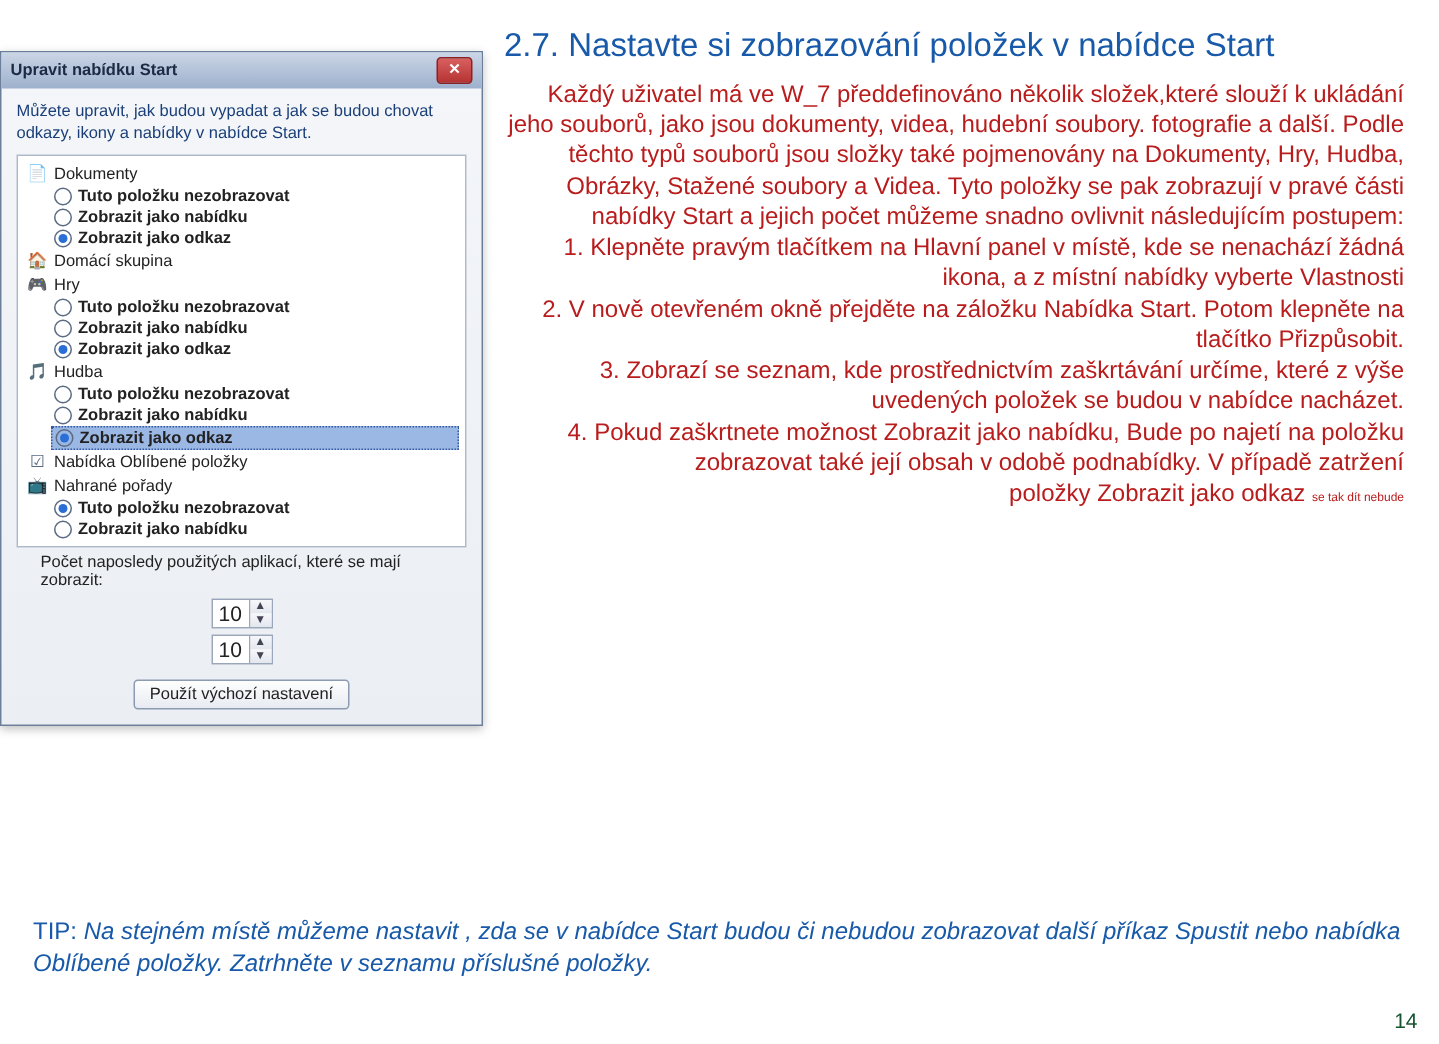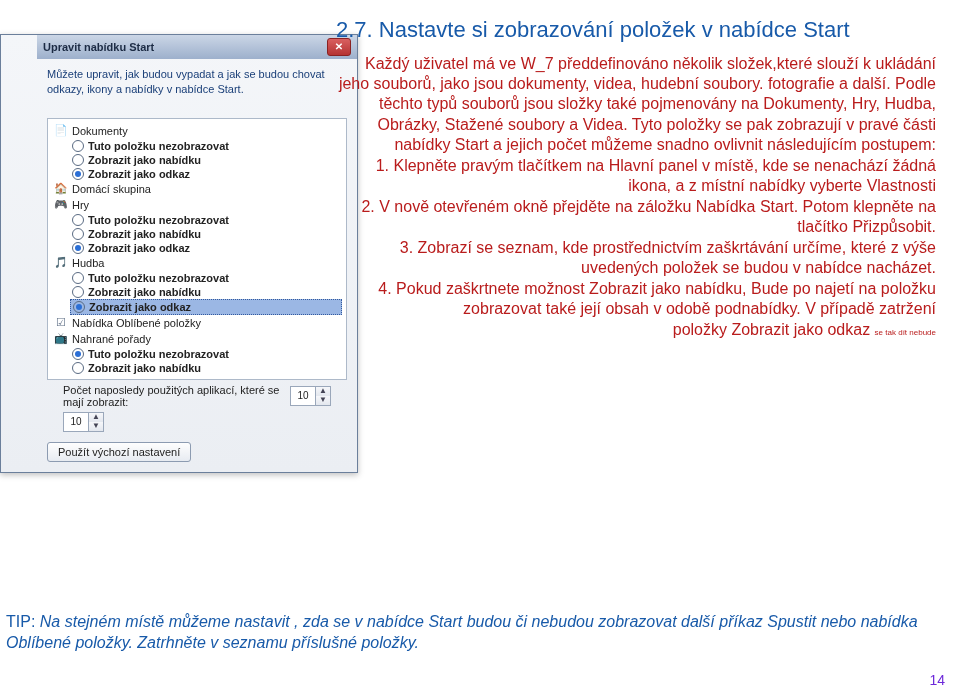--- a/index.html
+++ b/index.html
@@ -22,21 +22,20 @@
   .dialog {
     position: absolute;
     left: 0;
     top: 34px;
     width: 320px;
     background: linear-gradient(#f4f6f9, #ebeef3);
     border: 1px solid #6b7f9b;
     box-shadow: 0 2px 6px rgba(0,0,0,0.25);
     font-size: 11px;
     color: #222;
-    padding-left: 36px;
   }
   .dialog-titlebar {
     height: 24px;
     background: linear-gradient(#cbd6e6, #9db0cc);
     display: flex;
     align-items: center;
     justify-content: space-between;
     padding: 0 6px;
     color: #1c2b44;
     font-weight: bold;
@@ -52,21 +51,21 @@
     color: #fff;
     font-size: 10px;
     line-height: 1;
   }
   .dialog-body {
     padding: 8px 10px 10px 10px;
   }
   .dialog-desc {
     color: #1a3f78;
     line-height: 1.35;
-    margin-bottom: 21px;
+    margin-bottom: 6px;
   }
   .tree {
     background: #fff;
     border: 1px solid #adb9c9;
     padding: 4px 4px;
     height: 252px;
     overflow: hidden;
   }
   .tree-item {
     display: flex;
@@ -108,54 +107,56 @@
   .section-label {
     margin: 8px 0 4px 0;
     color: #1a3f78;
   }
   .count-row {
     display: flex;
     align-items: center;
     justify-content: flex-start;
     margin: 4px 16px;
     gap: 6px;
+    flex-direction: column;
   }
   .count-row .label {
     flex: 1;
   }
   .spinner {
     display: inline-flex;
     align-items: center;
     border: 1px solid #9aa7ba;
     background: #fff;
     height: 18px;
   }
   .spinner .val {
     width: 24px;
     text-align: center;
-    font-size: 10px;
+    font-size: 14px;
   }
   .spinner .arrows {
     display: flex;
     flex-direction: column;
     border-left: 1px solid #9aa7ba;
   }
   .spinner .arr {
     width: 14px; height: 9px;
     font-size: 8px;
     line-height: 8px;
     text-align: center;
     color: #445;
     background: linear-gradient(#f6f7fa, #e3e7ee);
   }
   .dialog-buttons {
     display: flex;
     align-items: center;
     justify-content: space-between;
     margin-top: 10px;
+    flex-direction: column;
   }
   .btn {
     background: linear-gradient(#fefefe, #e7ebf1);
     border: 1px solid #8c9bb1;
     border-radius: 3px;
     padding: 3px 10px;
     font-size: 11px;
     min-width: 60px;
     text-align: center;
   }
@@ -180,33 +181,33 @@
     color: #b91c1c;
     text-align: right;
   }
   .small-inline {
     font-size: 8px;
     line-height: 1;
     vertical-align: baseline;
   }
   .tip {
     position: absolute;
-    left: 6px;
+    left: 22px;
     top: 612px;
     width: 930px;
     font-size: 16px;
     line-height: 1.3;
     color: #185aa9;
   }
   .pagenum {
     position: absolute;
     right: 14px;
     bottom: 8px;
     font-size: 14px;
-    color: #6d28d9;
+    color: #14532d;
   }
 </style>
 </head>
 <body>
 
 <div class="page">
 
   <div class="dialog">
     <div class="dialog-titlebar">
       <span>Upravit nabídku Start</span>

